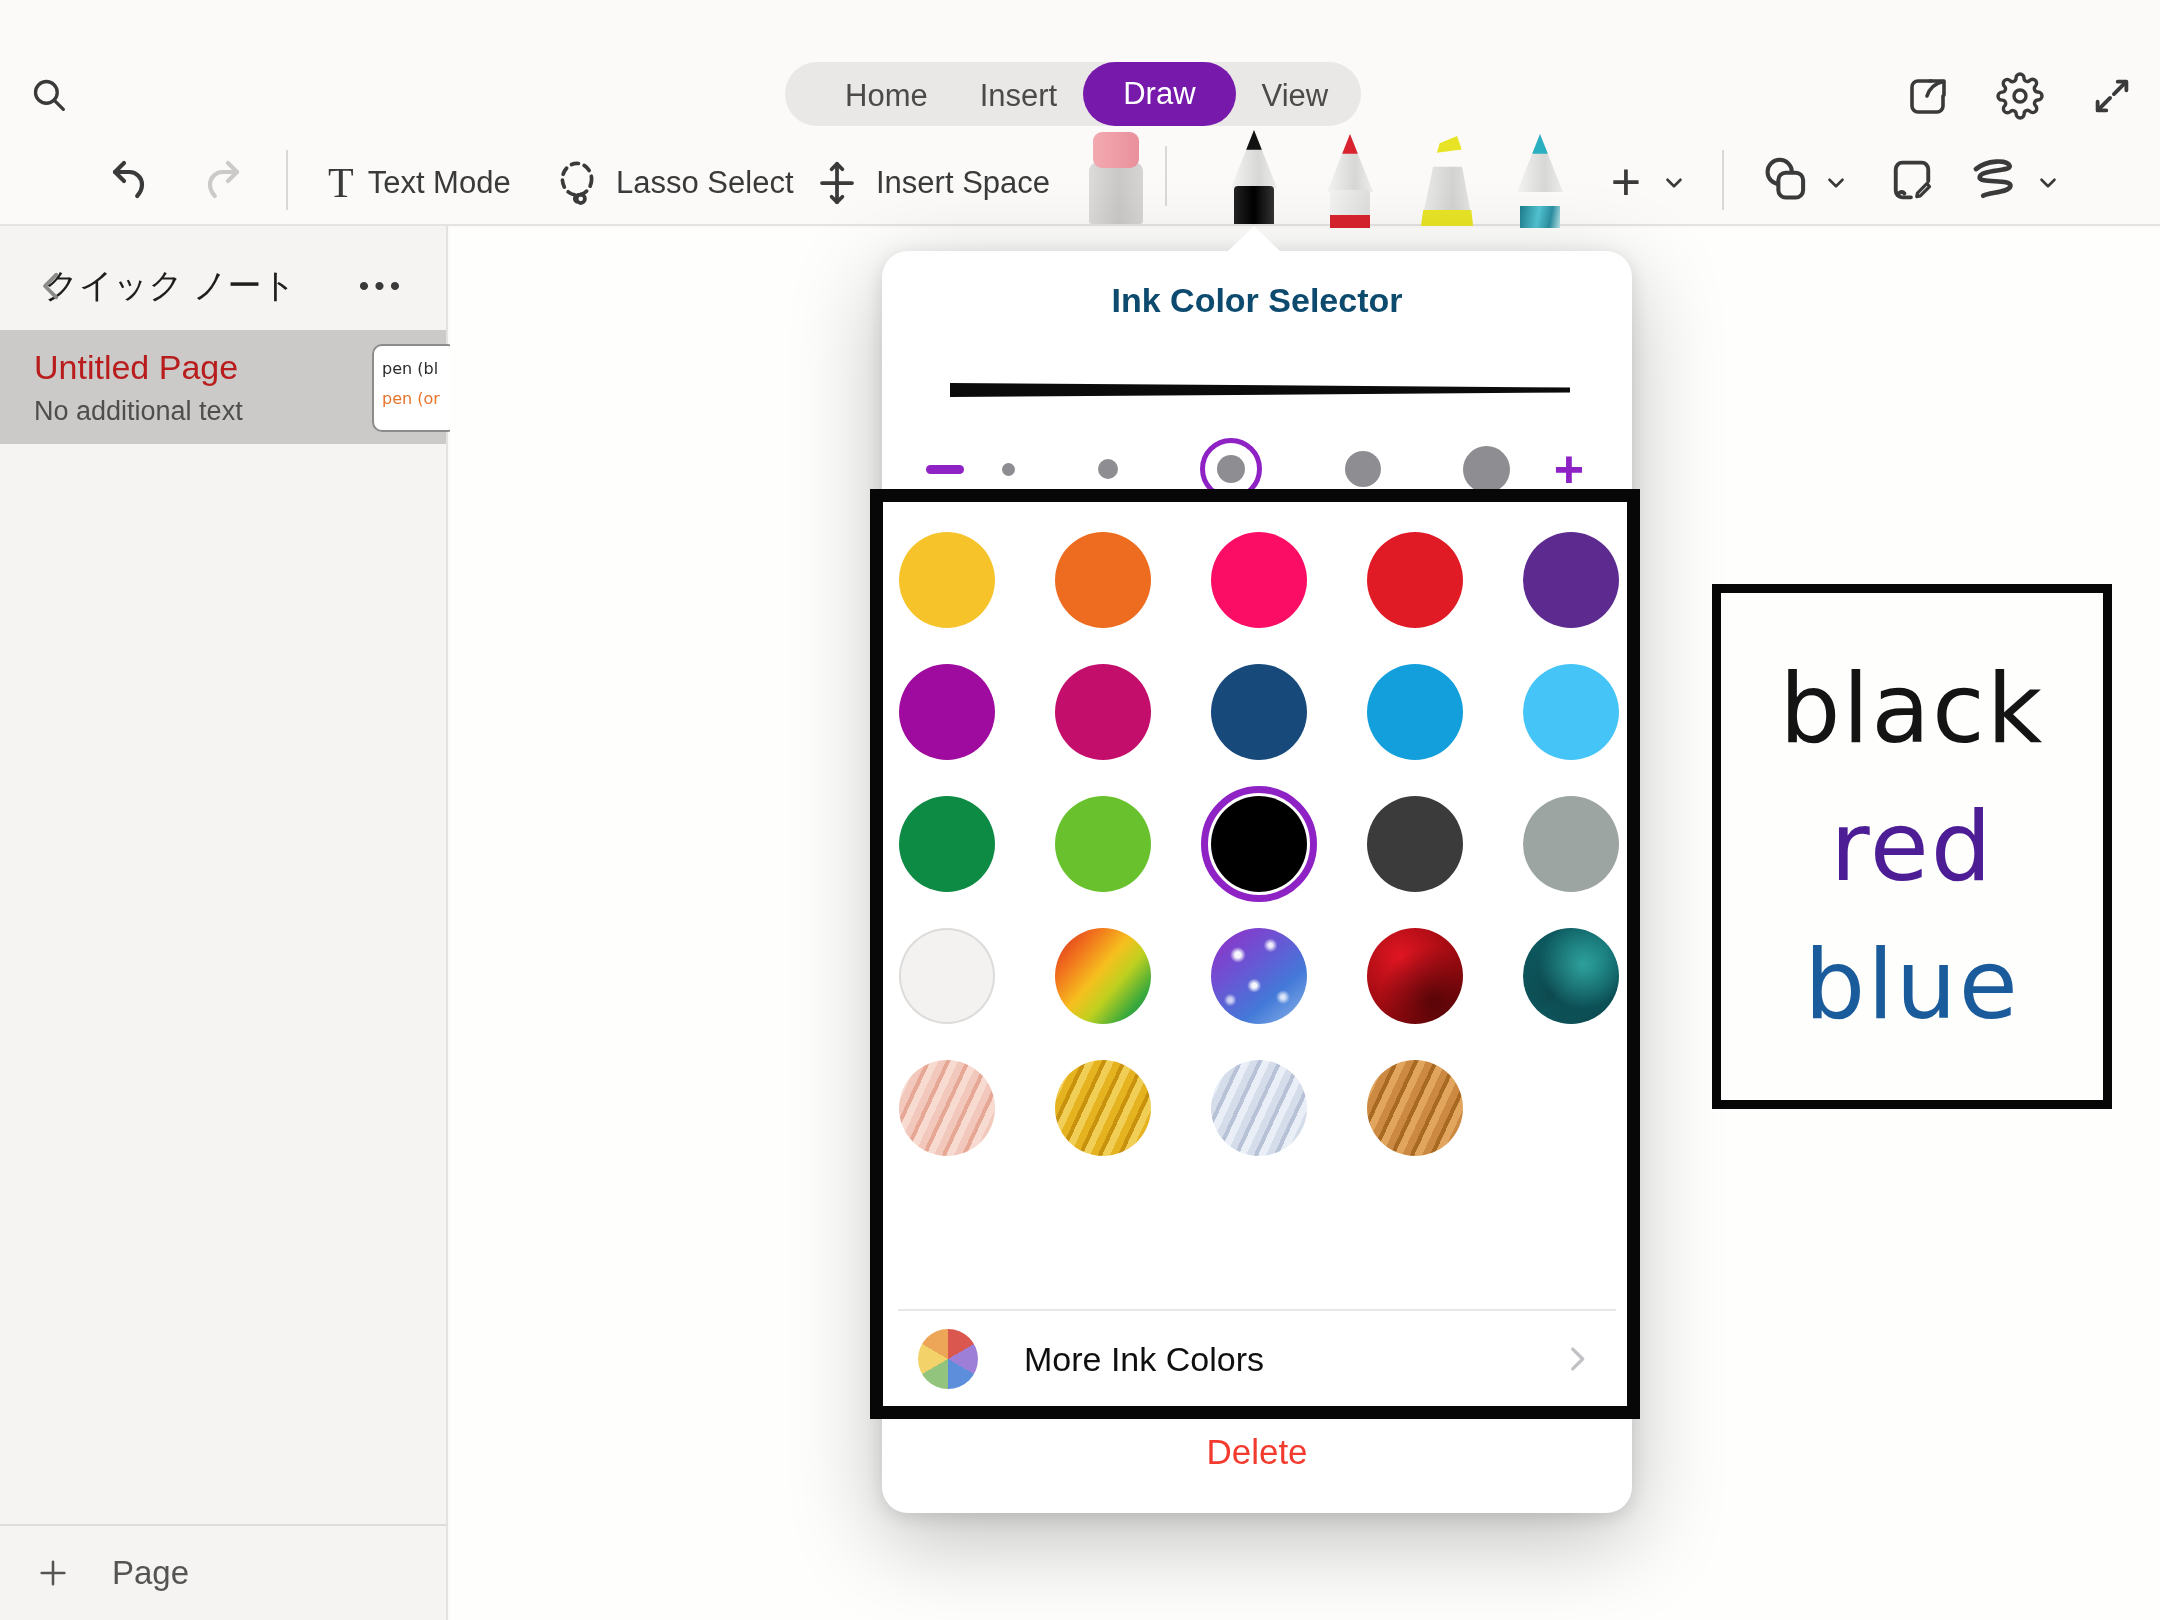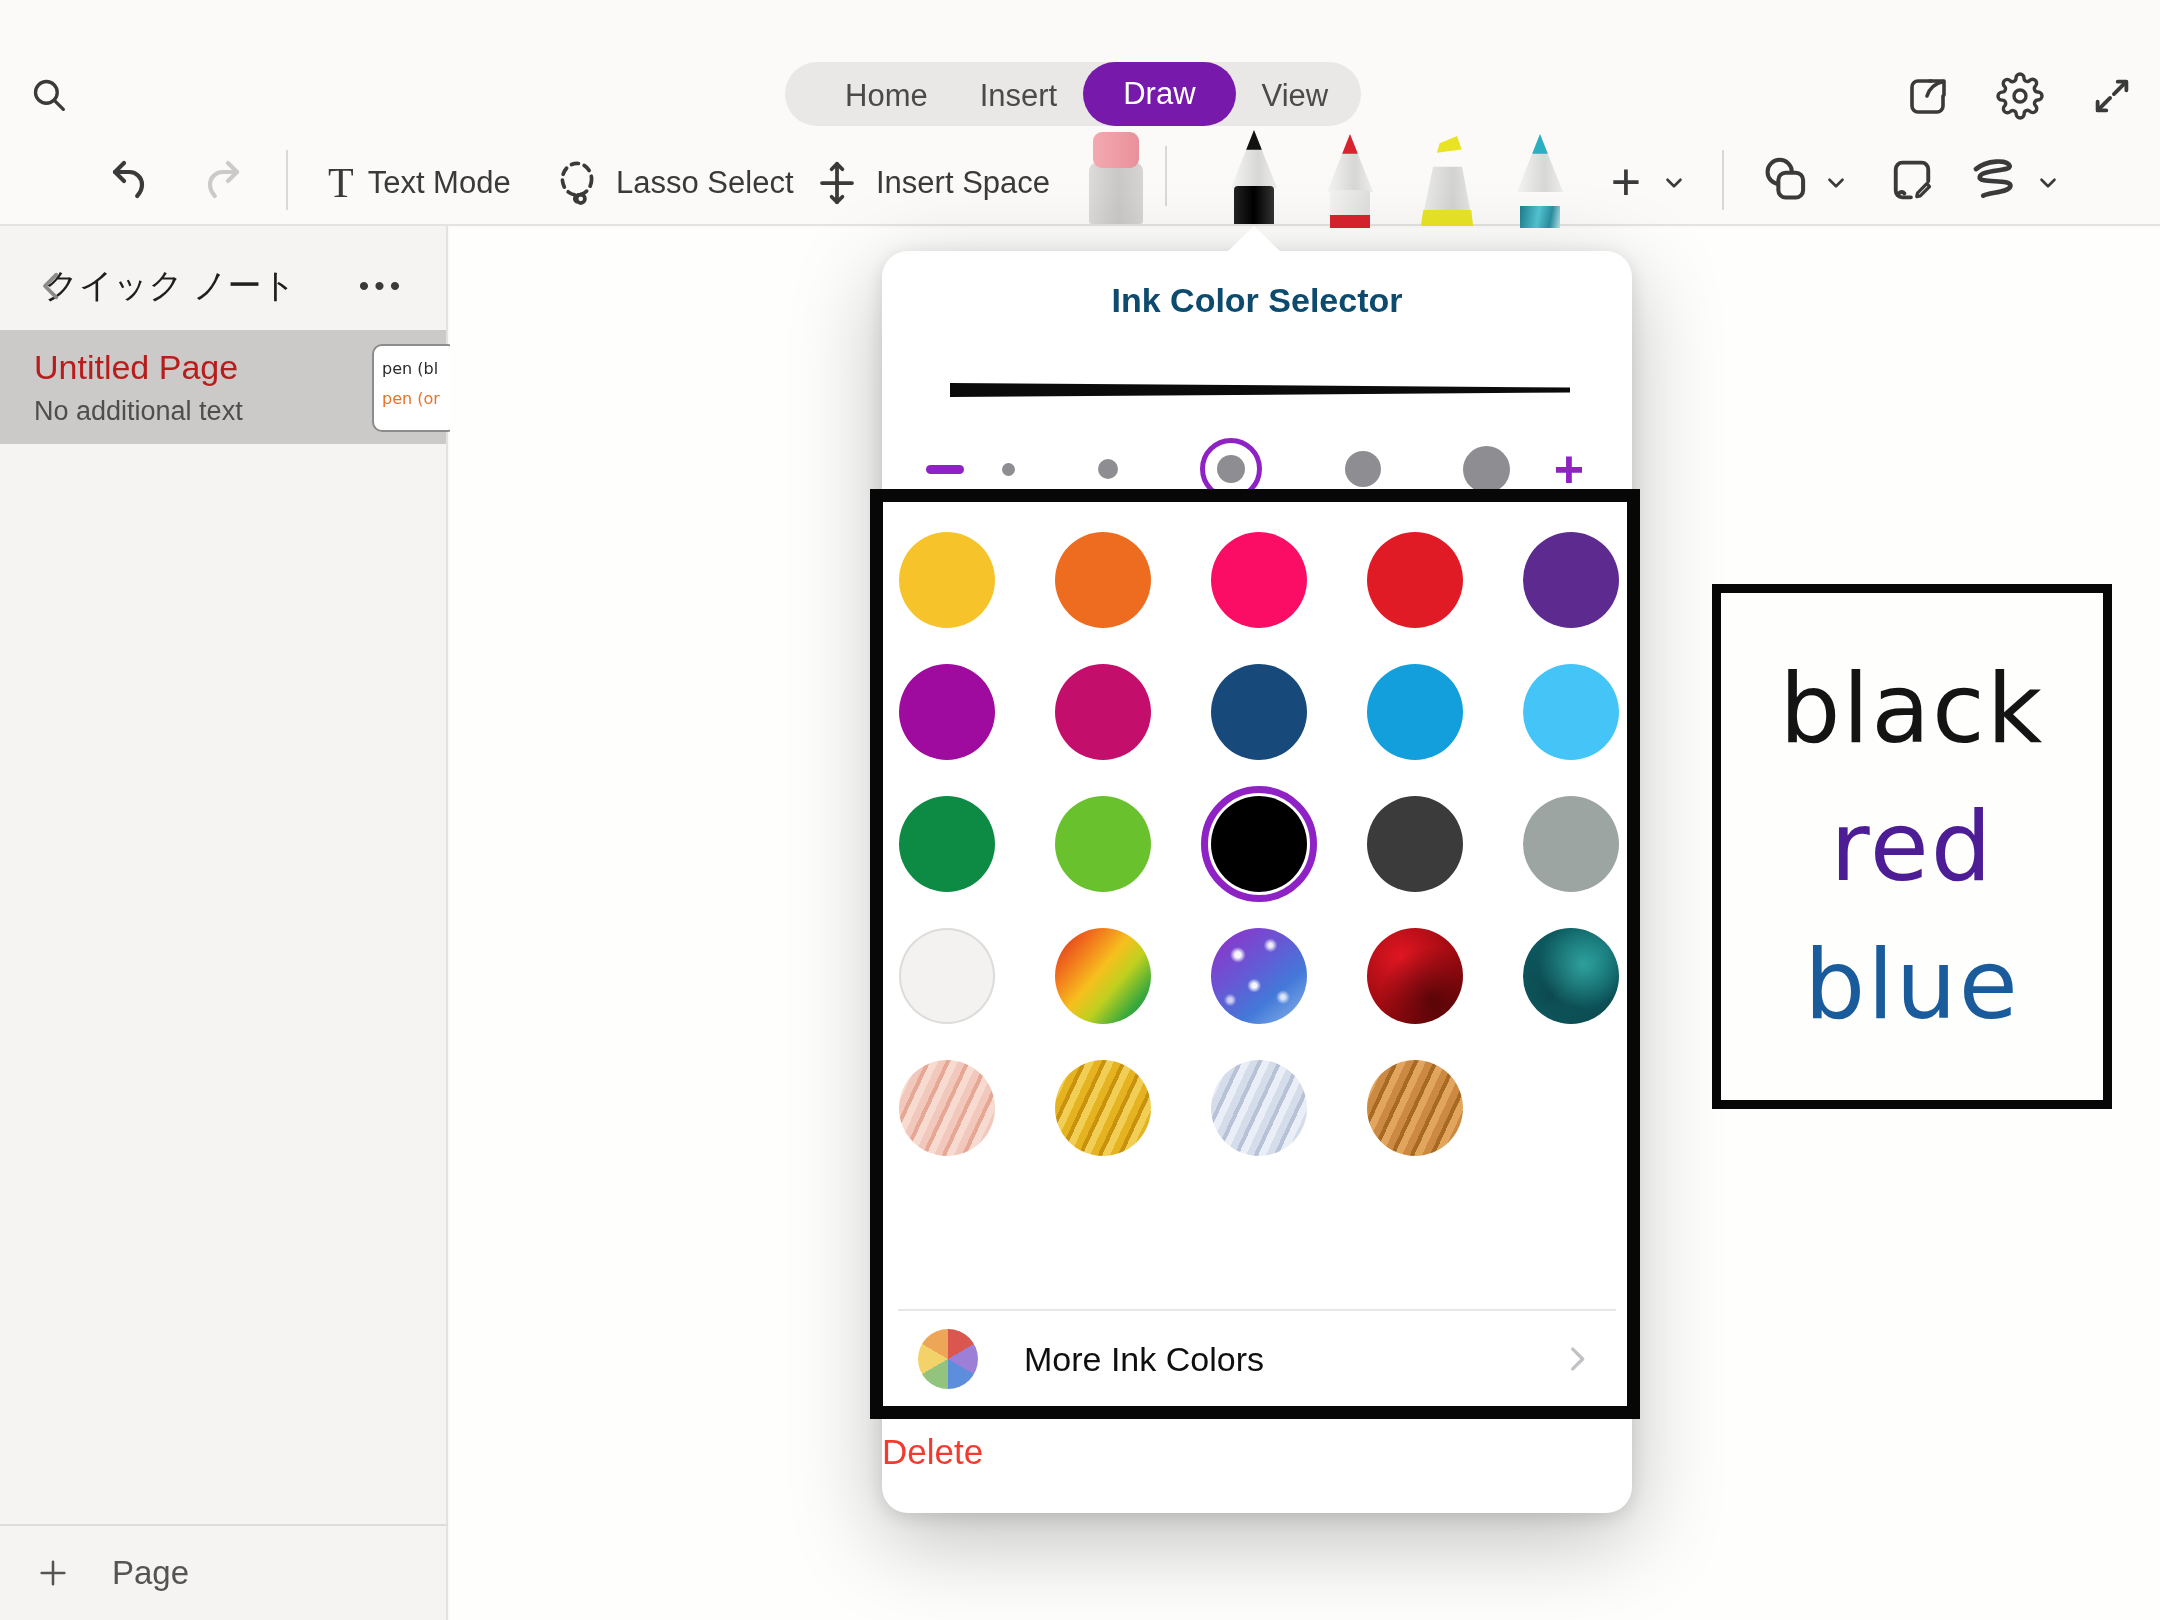--- a/index.html
+++ b/index.html
@@ -59,21 +59,21 @@
   .color-grid { position:absolute; left:-13px; top:263px; width:780px; display:grid; grid-template-columns:repeat(5,156px); grid-auto-rows:132px; }
   .swatch { display:flex; align-items:center; justify-content:center; cursor:pointer; }
   .swatch-dot { width:96px; height:96px; border-radius:50%; }
   .swatch.selected .swatch-dot { outline:7px solid #8F22C4; outline-offset:3px; }
 
   .more-hairline { position:absolute; left:16px; top:1058px; width:718px; height:2px; background:#E8E7E5; }
   .more-row { position:absolute; left:0; top:1070px; width:100%; height:76px; display:flex; align-items:center; padding:0 38px 0 36px; cursor:pointer; }
   .color-wheel { width:60px; height:60px; border-radius:50%; background:conic-gradient(#D9574E 0 60deg,#9D7FD8 60deg 120deg,#5C8EDC 120deg 180deg,#93C47D 180deg 240deg,#F2D269 240deg 300deg,#EDA558 300deg 360deg); }
   .more-label { margin-left:46px; font-size:34px; color:#0F0F0F; }
   .more-chevron { margin-left:auto; }
-  .delete-row { position:absolute; left:0; top:1168px; width:100%; height:66px; display:flex; align-items:center; justify-content:flex-start; font-size:35px; cursor:pointer; }
+  .delete-row { position:absolute; left:0; top:1168px; width:100%; height:66px; display:flex; align-items:center; justify-content:center; font-size:35px; cursor:pointer; }
 
   
   .annot { position:absolute; border-style:solid; border-color:#070707; pointer-events:none; z-index:30; background:transparent; }
   .annot-grid { left:870px; top:489px; width:770px; height:930px; border-width:13px; }
   .annot-note { left:1712px; top:584px; width:400px; height:525px; border-width:9px; z-index:6; }
   .note-words { position:absolute; left:1721px; top:593px; width:382px; height:507px; display:flex; flex-direction:column; align-items:center; justify-content:center; gap:26px; z-index:7; }
   .note-words div { font-size:96px; letter-spacing:2px; font-family:"DejaVu Sans",sans-serif; }
 
   svg { display:block; }
 </style>

